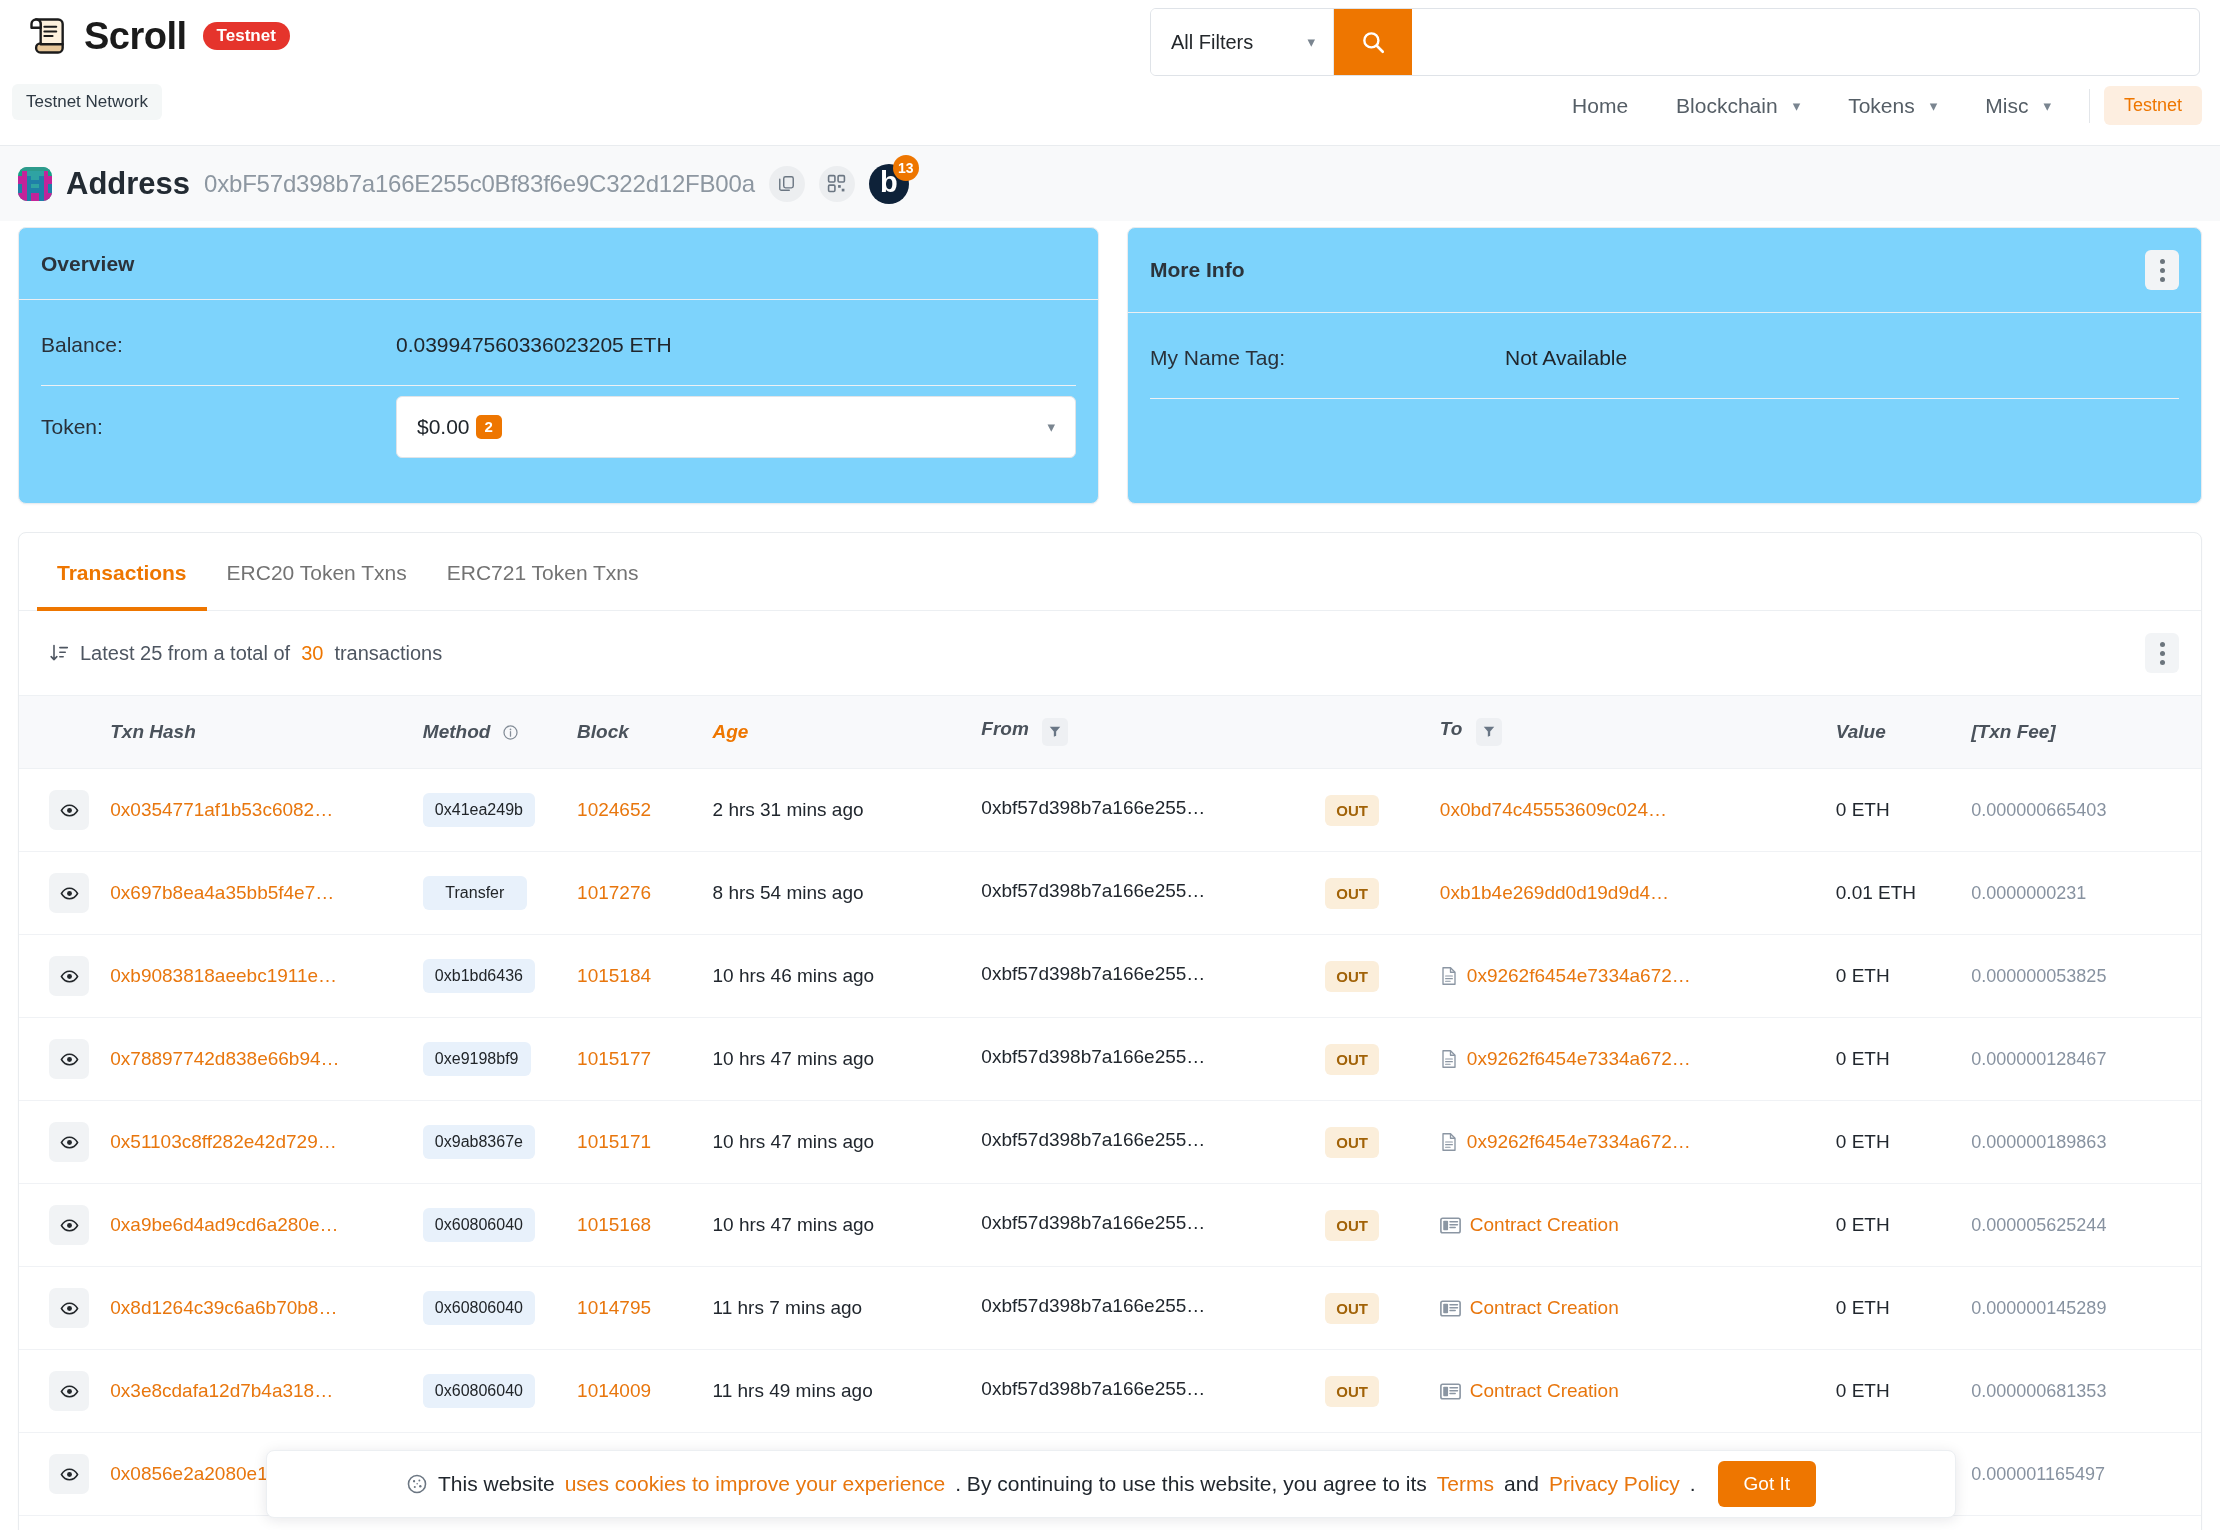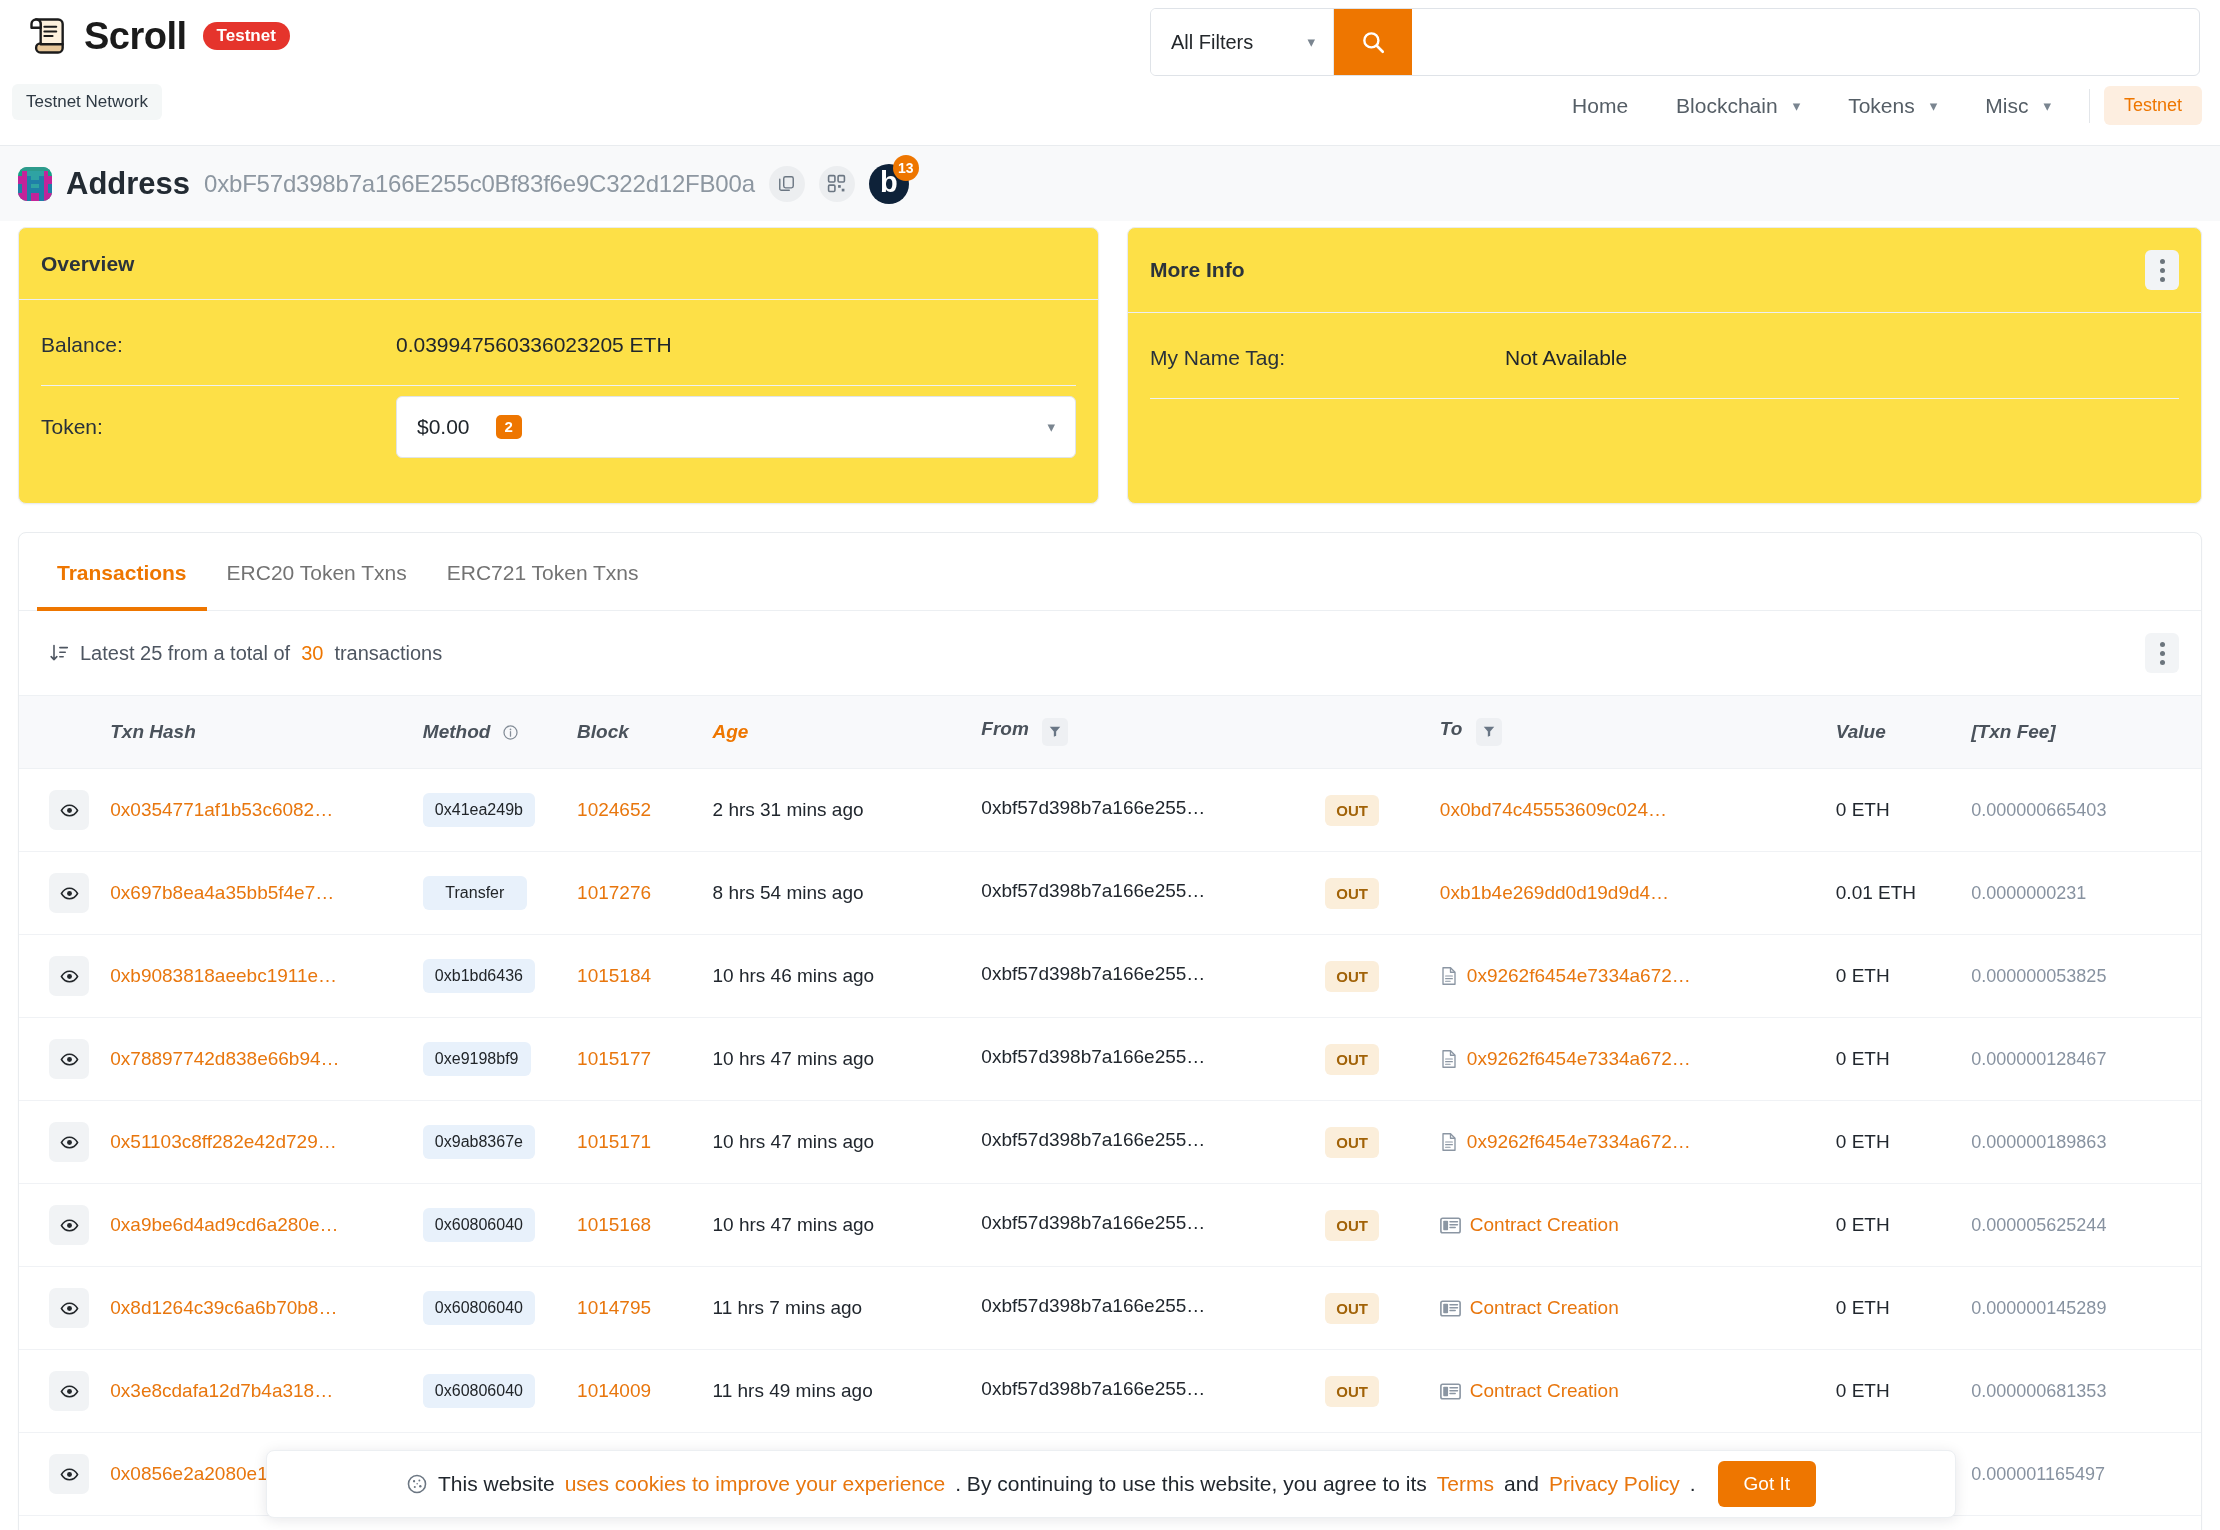--- a/index.html
+++ b/index.html
@@ -110,21 +110,21 @@
   .blockscan-badge {
     position: absolute; right: -10px; top: -9px;
     min-width: 26px; height: 26px; border-radius: 50%;
     background: #ee7600; color: #fff; font-size: 14px; font-weight: 700;
     display: flex; align-items: center; justify-content: center;
   }
 
   
   .cards { display: flex; gap: 28px; padding: 6px 18px 0 18px; }
   .card {
-    flex: 1; background: #fde047;
+    flex: 1; background: #7dd3fc;
     border: 1px solid #e9ecef; border-radius: 8px;
     box-shadow: 0 1px 2px rgba(16,24,40,.04);
   }
   .card-head {
     display: flex; align-items: center; justify-content: space-between;
     padding: 22px 22px; border-bottom: 1px solid #eceff2;
     min-height: 72px;
   }
   .card-title { font-size: 21px; font-weight: 700; color: #2b333b; }
   .kebab {
@@ -140,21 +140,21 @@
   }
   .row-line.last { border-bottom: 0; }
   .row-label { width: 355px; font-size: 21px; color: #29313a; }
   .row-value { font-size: 21px; color: #20262c; }
   .token-select {
     width: 680px; height: 62px;
     border: 1px solid #e0e4e8; border-radius: 6px;
     display: flex; align-items: center; justify-content: space-between;
     padding: 0 20px; cursor: pointer; background: #fff;
   }
-  .token-left { display: flex; align-items: center; gap: 26px; }
+  .token-left { display: flex; align-items: center; gap: 6px; }
   .token-amt { font-size: 21px; color: #20262c; }
   .token-count {
     background: #ee7600; color: #fff; font-size: 15px; font-weight: 700;
     border-radius: 5px; padding: 3px 9px; line-height: 1.2;
   }
   .info-spacer { height: 82px; }
 
   
   .panel {
     margin: 28px 18px 0 18px; background: #fff;

